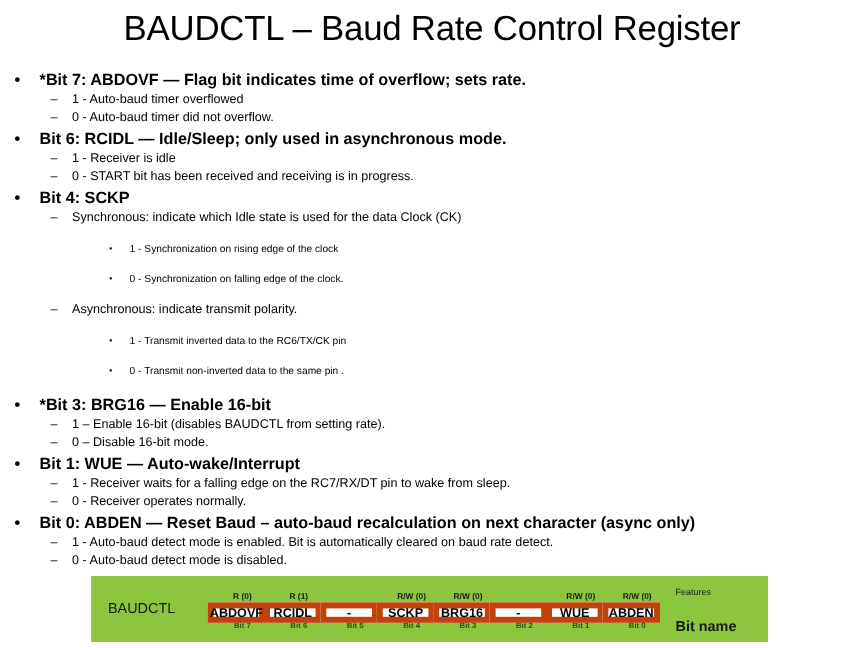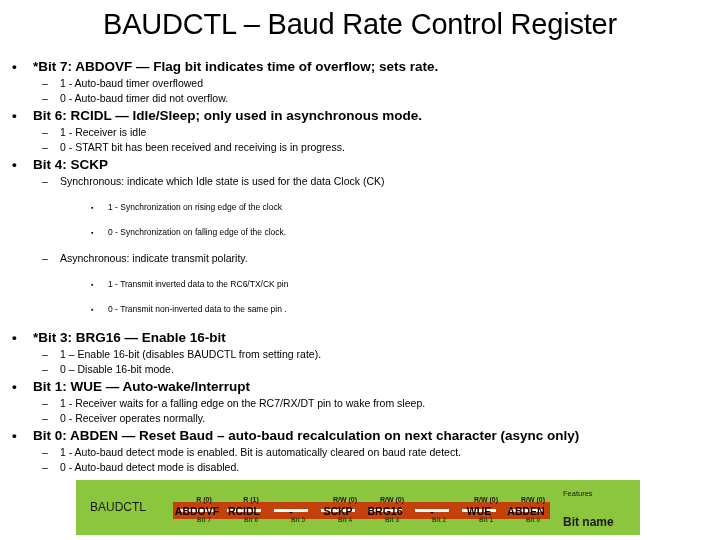--- a/index.html
+++ b/index.html
@@ -126,21 +126,21 @@
     position: absolute;
     left: 97px;
     top: 22px;
     display: flex;
   }
   .reg-cell {
     position: relative;
     width: 48px;
     height: 17px;
     background: #ffffff;
-    border: 7px solid #c2410c;
+    border: 5px solid #c2410c;
     margin-right: -1px;
     box-sizing: border-box;
     display: flex;
     align-items: center;
     justify-content: center;
     font-size: 10.5px;
     font-weight: 700;
     color: #000000;
   }
   .reg-access {

